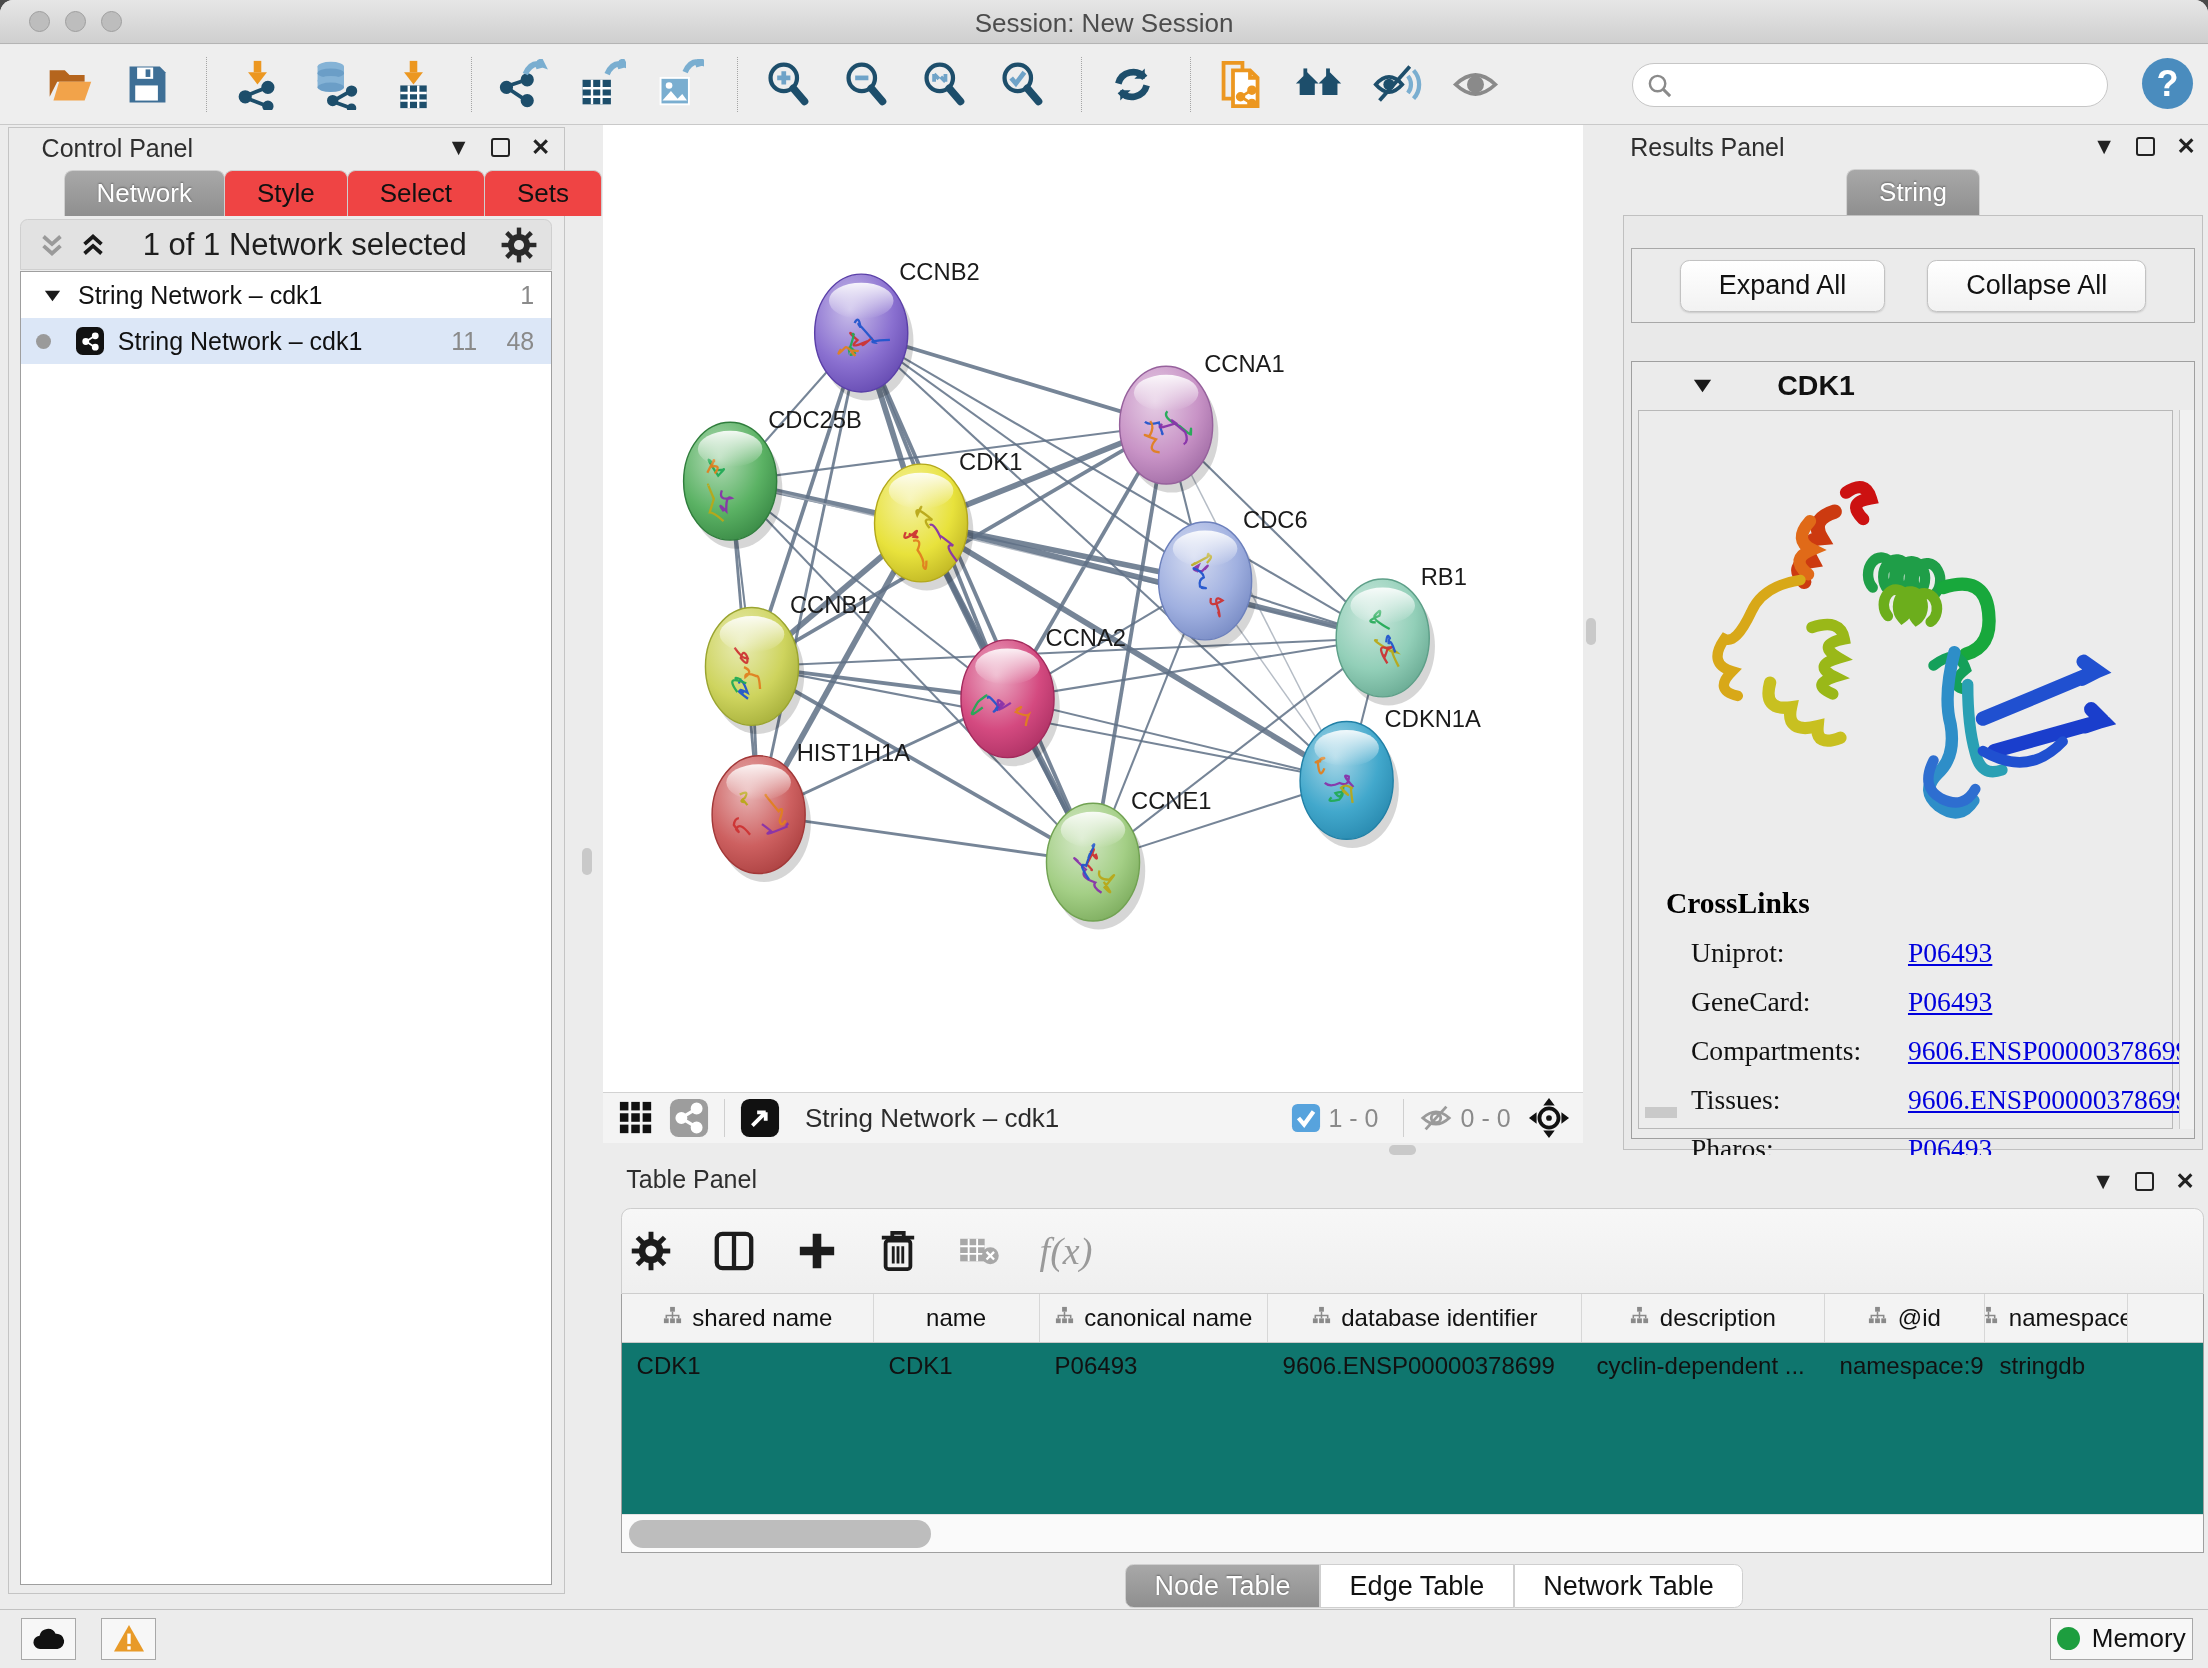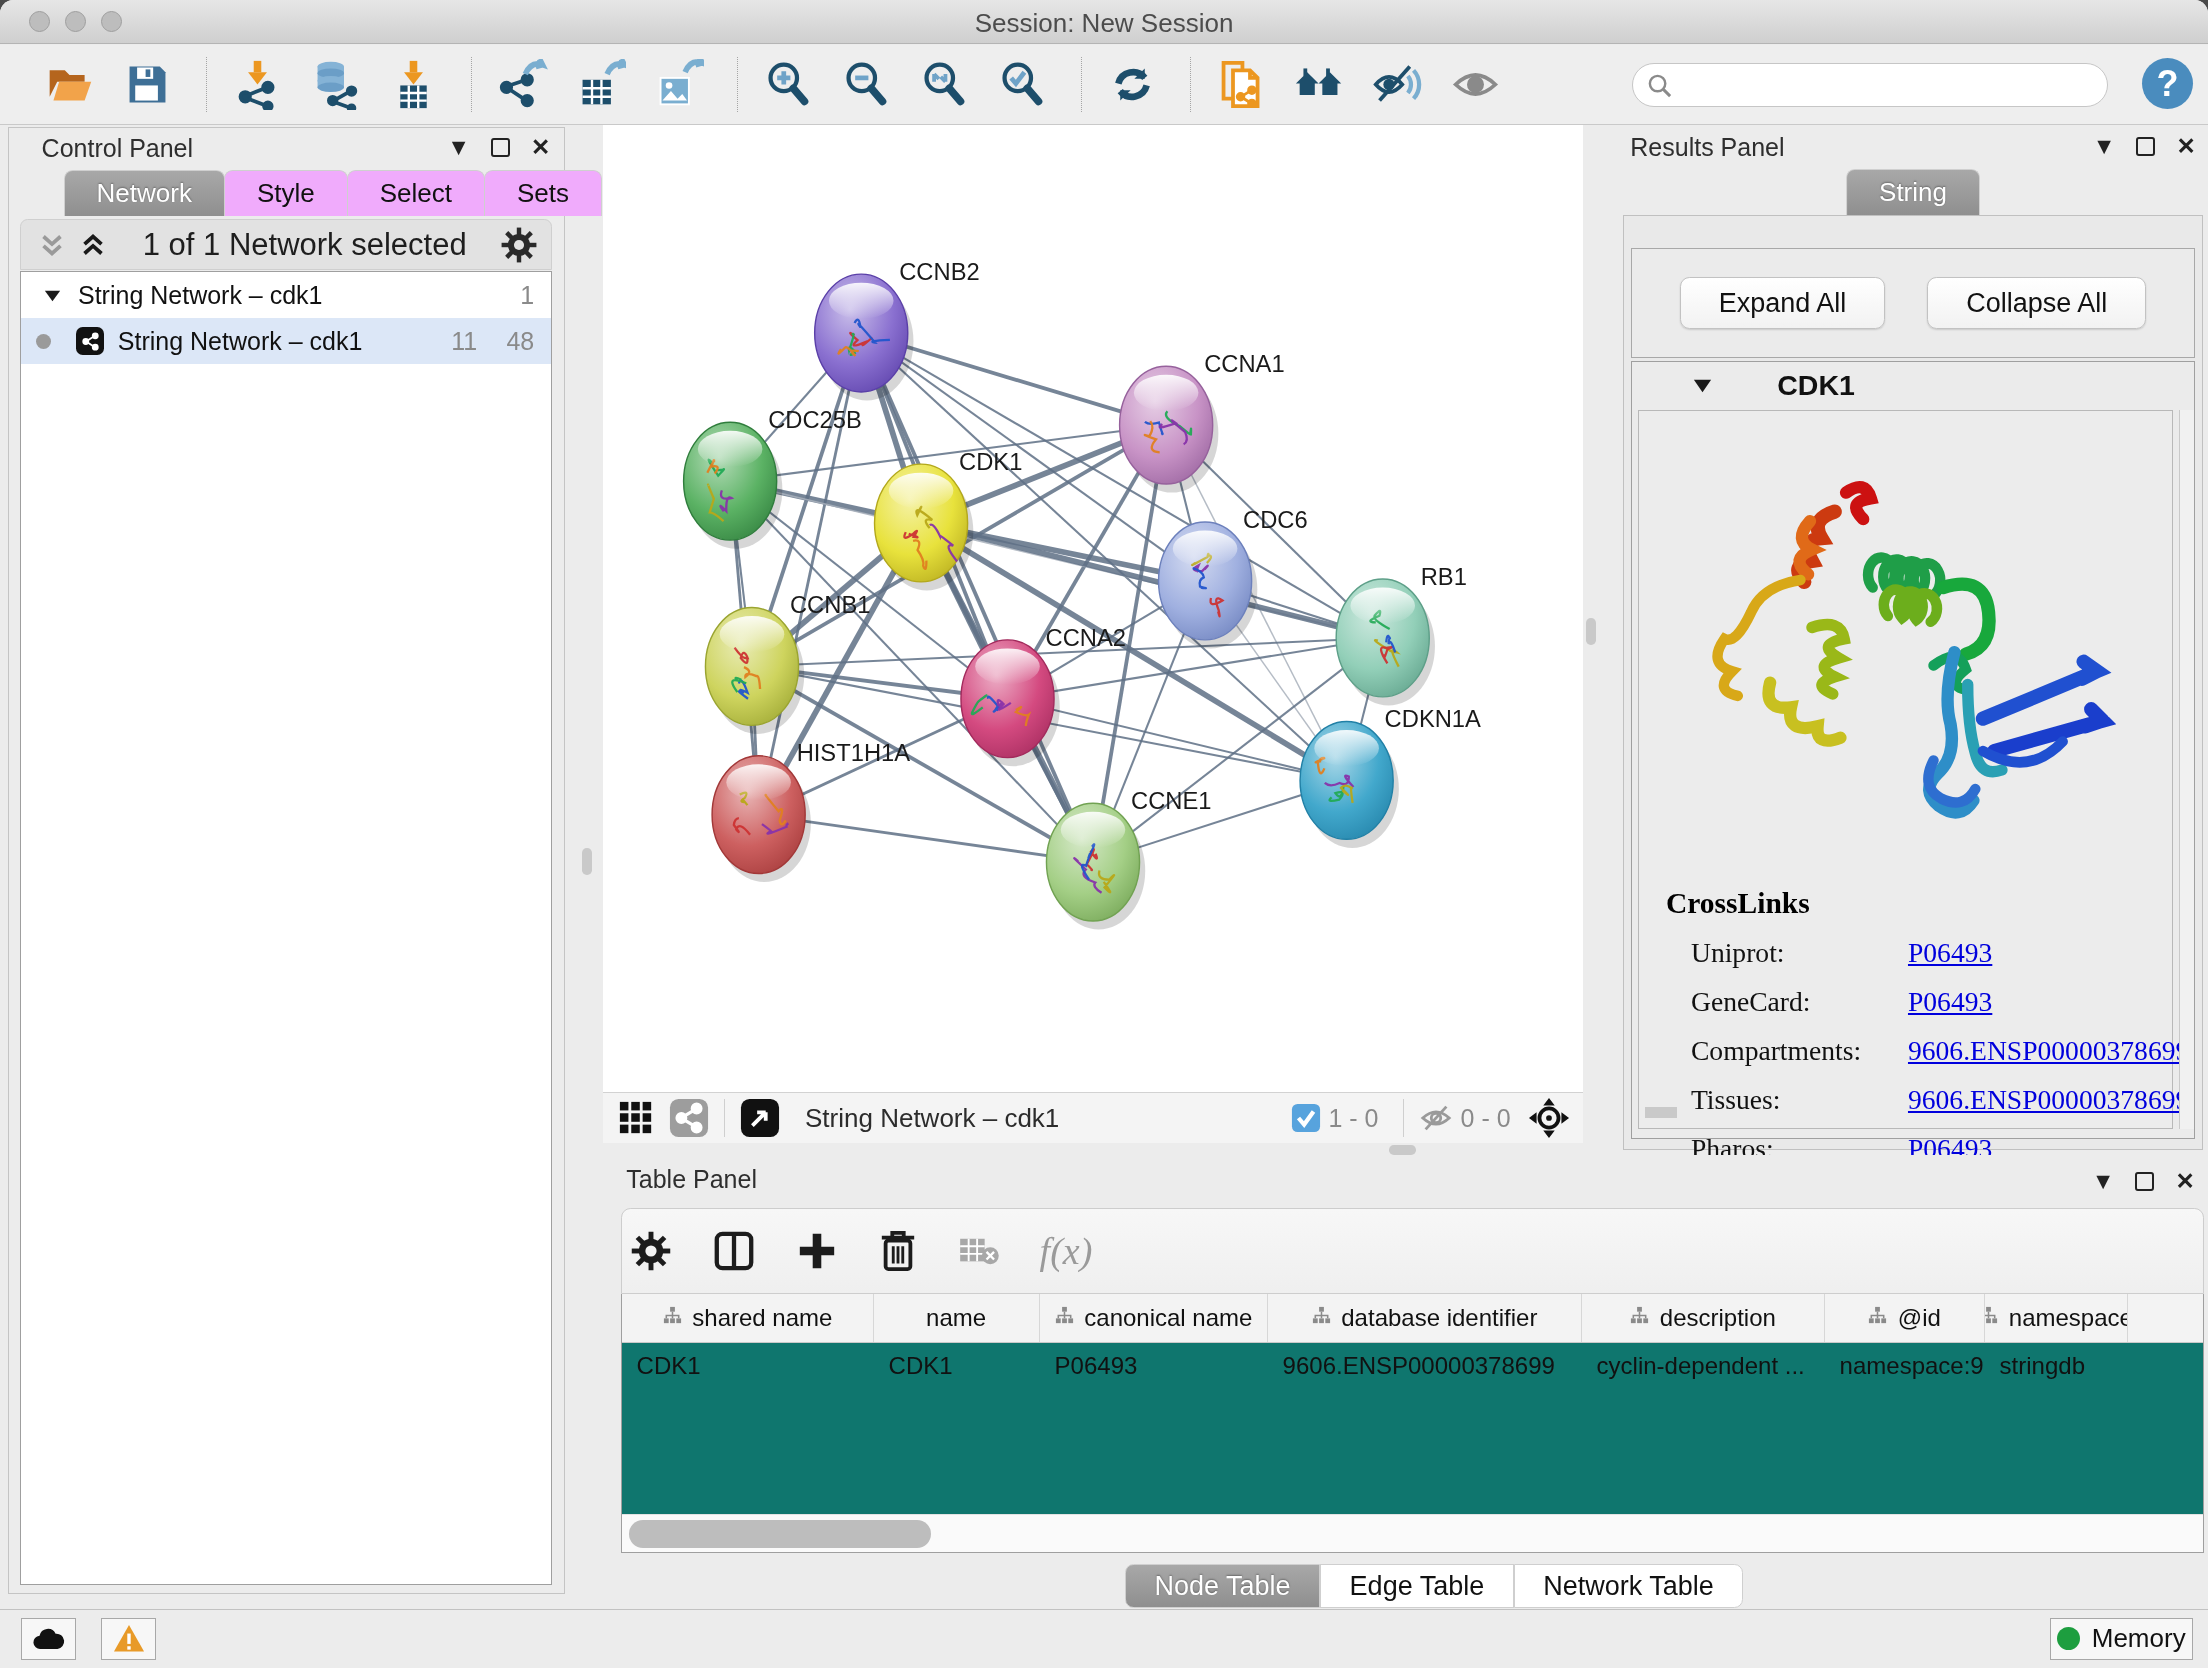--- a/index.html
+++ b/index.html
@@ -25,21 +25,21 @@
   #search-input { border:none; outline:none; font-size:23px; width:399px; background:transparent; }
   #help-btn { position:absolute; left:2142px; top:13.3px; width:51px; height:51px; border-radius:50%;
               background:#4a8cbe; color:#fff; font-size:36px; font-weight:bold; text-align:center; line-height:51px; }
 
   
   .panel-title { font-size:25px; color:#2e2e2e; }
   .win-icons { position:absolute; right:13.3px; top:0; display:flex; gap:21px; align-items:center; height:38px; }
   .wi { font-size:23px; color:#222; line-height:1; }
   .wi-box { width:19px; height:19px; border:2.4px solid #222; border-radius:2.9px; }
 
-  .tab { height:46px; padding:0 32px; background:#f0abfc; border:1px solid #cfcfcf; border-bottom:none;
+  .tab { height:46px; padding:0 32px; background:#ef4444; border:1px solid #cfcfcf; border-bottom:none;
          border-radius:8.6px 8.6px 0 0; font-size:26px; color:#111; display:flex; align-items:center; }
   .tab.sel { background:linear-gradient(#a8a8a8,#8f8f8f); color:#fff; text-shadow:0 -1px 1.9px rgba(0,0,0,.35); }
   .tab + .tab { margin-left:-1px; }
 
   
   #control-panel { position:absolute; left:7.6px; top:127px; width:557px; height:1467px;
                    background:#ececec; border:1px solid #c4c4c4; }
   #cp-tabs { position:absolute; left:55px; top:42px; display:flex; }
   #cp-sub { position:absolute; left:11.4px; right:11.4px; top:91px; height:51px; background:#e2e2e2;
             border:1px solid #cfcfcf; border-radius:7.6px 7.6px 0 0; display:flex; align-items:center; }
@@ -60,21 +60,21 @@
   .badge-txt { font-size:25px; color:#8a8a8a; margin:0 9.5px 0 7.6px; }
 
   
   .split-v { width:9.5px; height:27px; background:#c9c9c9; border-radius:4.8px; }
   .split-h { width:27px; height:9.5px; background:#c9c9c9; border-radius:4.8px; }
 
   
   #results-panel { position:absolute; left:1617px; top:127px; width:592px; height:1027px; background:#ececec; }
   #rp-outer { position:absolute; left:5.7px; right:5.7px; top:88px; bottom:3.8px; background:#e9e9e9; border:1px solid #c0c0c0; }
   #rp-tab { position:absolute; left:50%; transform:translateX(-50%); top:42px; z-index:2; }
-  #rp-btnbox { position:absolute; left:7.6px; right:7.6px; top:32px; height:110px; background:#ebebeb; border:1px solid #a8a8a8; display:flex; align-items:center; justify-content:center; gap:42px; }
+  #rp-btnbox { position:absolute; left:7.6px; right:7.6px; top:32px; height:75px; background:#ebebeb; border:1px solid #a8a8a8; display:flex; align-items:center; justify-content:center; gap:42px; }
   .rp-btn { background:linear-gradient(#ffffff,#f2f2f2); border:1px solid #c2c2c2; border-radius:9.5px;
             font-size:27px; color:#111; padding:9.5px 38px; box-shadow:0 1px 1.9px rgba(0,0,0,.15); }
   #cdk-box { position:absolute; left:7.6px; right:7.6px; top:145px; height:778px; background:#ebebeb; border:1px solid #9f9f9f; }
   #cdk-head { height:46px; display:flex; align-items:center; }
   #cdk-head .tri { margin-left:59px; }
   #cdk-name { font-size:28.5px; font-weight:bold; color:#111; margin-left:63px; }
   #cdk-inner { position:absolute; left:5.7px; right:21px; top:48px; bottom:9.5px; background:#ececec; border:1px solid #b8b8b8; }
   #cdk-desc { font-size:27px; color:#1a1a1a; margin:15px 0 0 27px; }
   #xlinks { position:absolute; left:27px; top:476px; font-family:"Liberation Serif", serif; }
   #xlinks-title { font-size:29.5px; font-weight:bold; color:#000; }

